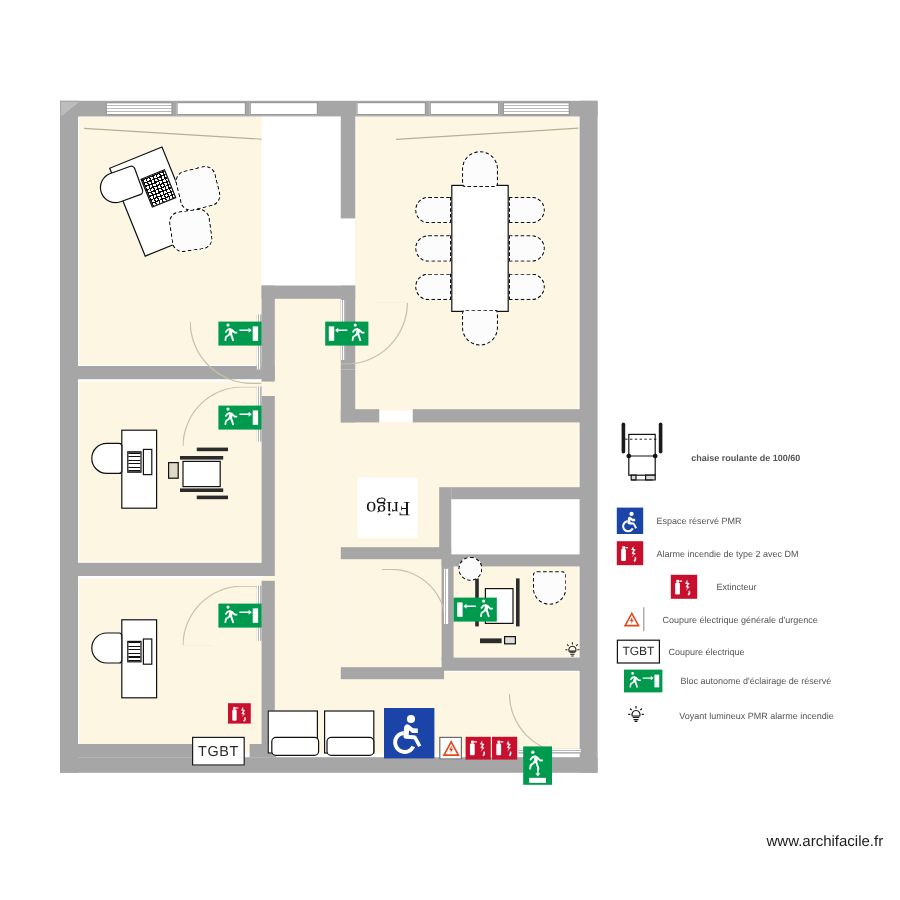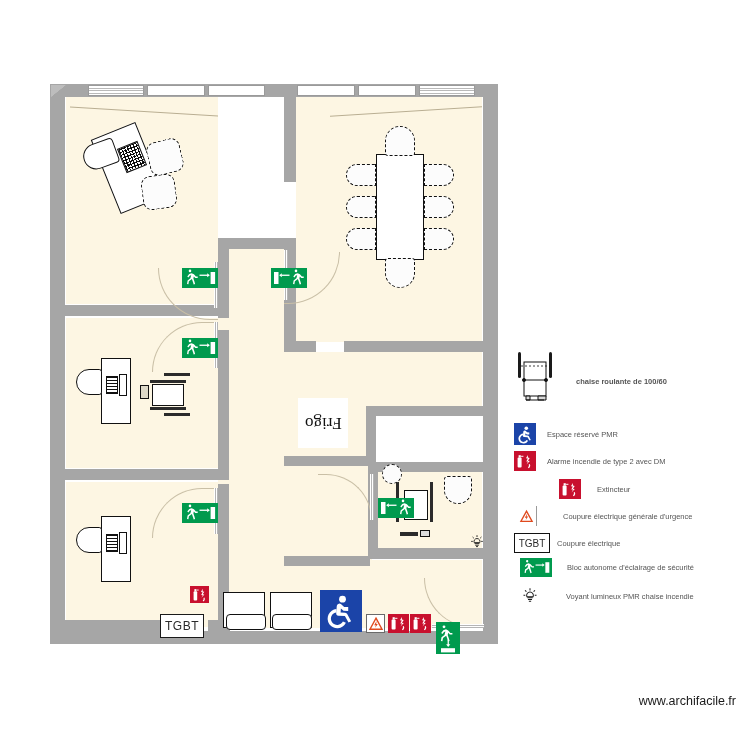--- a/index.html
+++ b/index.html
@@ -404,21 +404,21 @@
       <div class="lg-tx" style="margin-left:16px;">Extincteur</div>
     </div>
 
     <div class="lg-row" style="left:4px;top:156px;">
       <div class="lg-ic" style="width:20px;height:20px;background:#fff;border-right:1px solid #9a9a9a;display:flex;align-items:center;justify-content:center;">
         <svg width="15" height="15" viewBox="0 0 16 16">
           <path d="M8 2.2 14 13.2H2z" fill="none" stroke="#e04a1e" stroke-width="1.4"></path>
           <path d="M8.6 5.1 6.2 9.2h1.6l-.6 2.6 2.6-3.9H8.2z" fill="#e04a1e"></path>
         </svg>
       </div>
-      <div class="lg-tx" style="margin-left:26px;text-align:right;">Coupure électrique générale d'urgence</div>
+      <div class="lg-tx" style="margin-left:15px;text-align:right;">Coupure électrique générale d'urgence</div>
     </div>
 
     <div class="lg-row" style="left:2px;top:183px;">
       <div class="lg-ic" style="width:34px;height:18px;background:#fff;border:1.3px solid #111;display:flex;align-items:center;justify-content:center;">
         <span style="font-size:10px;color:#2a2a2a;">TGBT</span>
       </div>
       <div class="lg-tx" style="margin-left:7px;">Coupure électrique</div>
     </div>
 
     <div class="lg-row" style="left:8px;top:208px;">
@@ -426,31 +426,31 @@
         <svg width="30" height="17" viewBox="0 0 34 18">
           <g fill="#ffffff">
             <path d="M7 3.2a1.3 1.3 0 1 0 0-2.6 1.3 1.3 0 0 0 0 2.6z"></path>
             <path d="M8.6 4.3 6.2 5.1 4.3 7.6l1.1.9 1.5-1.9 1.3-.4-.8 3.1-2.8 2.1-.6 3.6 1.4.2.5-2.9 3-2.2 1.1 3.1.7 2.2 1.4-.4-.6-2.3-1.1-3.3.4-2 1.5 1.6 2.4-.1v-1.4l-1.8.05-2-2.2z"></path>
             <path d="M16.5 5.6h8.4v1.3h-8.4z"></path>
             <path d="M24.2 4.2l2.6 2-2.6 2z"></path>
             <rect x="27.6" y="3" width="4.5" height="12"></rect>
           </g>
         </svg>
       </div>
-      <div class="lg-tx" style="margin-left:15px;">Bloc autonome d'éclairage de sécurité</div>
+      <div class="lg-tx" style="margin-left:15px;">Bloc autonome d'éclairage de réservé</div>
     </div>
 
     <div class="lg-row" style="left:10px;top:237px;">
       <div class="lg-ic" style="width:16px;height:18px;">
         <svg width="16" height="18" viewBox="0 0 14 16">
           <g stroke="#1a1a1a" stroke-width="0.9" fill="none">
             <path d="M4.2 8.6a3 3 0 1 1 5.6 0z"></path>
             <path d="M4.6 9.6h4.8M5.2 11.2h3.6M6 12.6h2"></path>
             <path d="M7 1.2v1.8M2.6 3l1.2 1.2M11.4 3l-1.2 1.2M1.2 7.4h1.6M11.2 7.4h1.6"></path>
           </g>
         </svg>
       </div>
-      <div class="lg-tx" style="margin-left:28px;">Voyant lumineux PMR chaise incendie</div>
+      <div class="lg-tx" style="margin-left:28px;">Voyant lumineux PMR alarme incendie</div>
     </div>
   </div>
 
   <div class="url">www.archifacile.fr</div>
 </div>
 
 </body></html>

